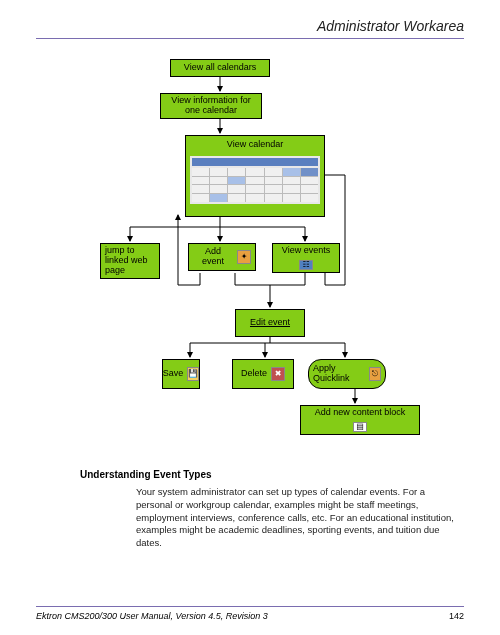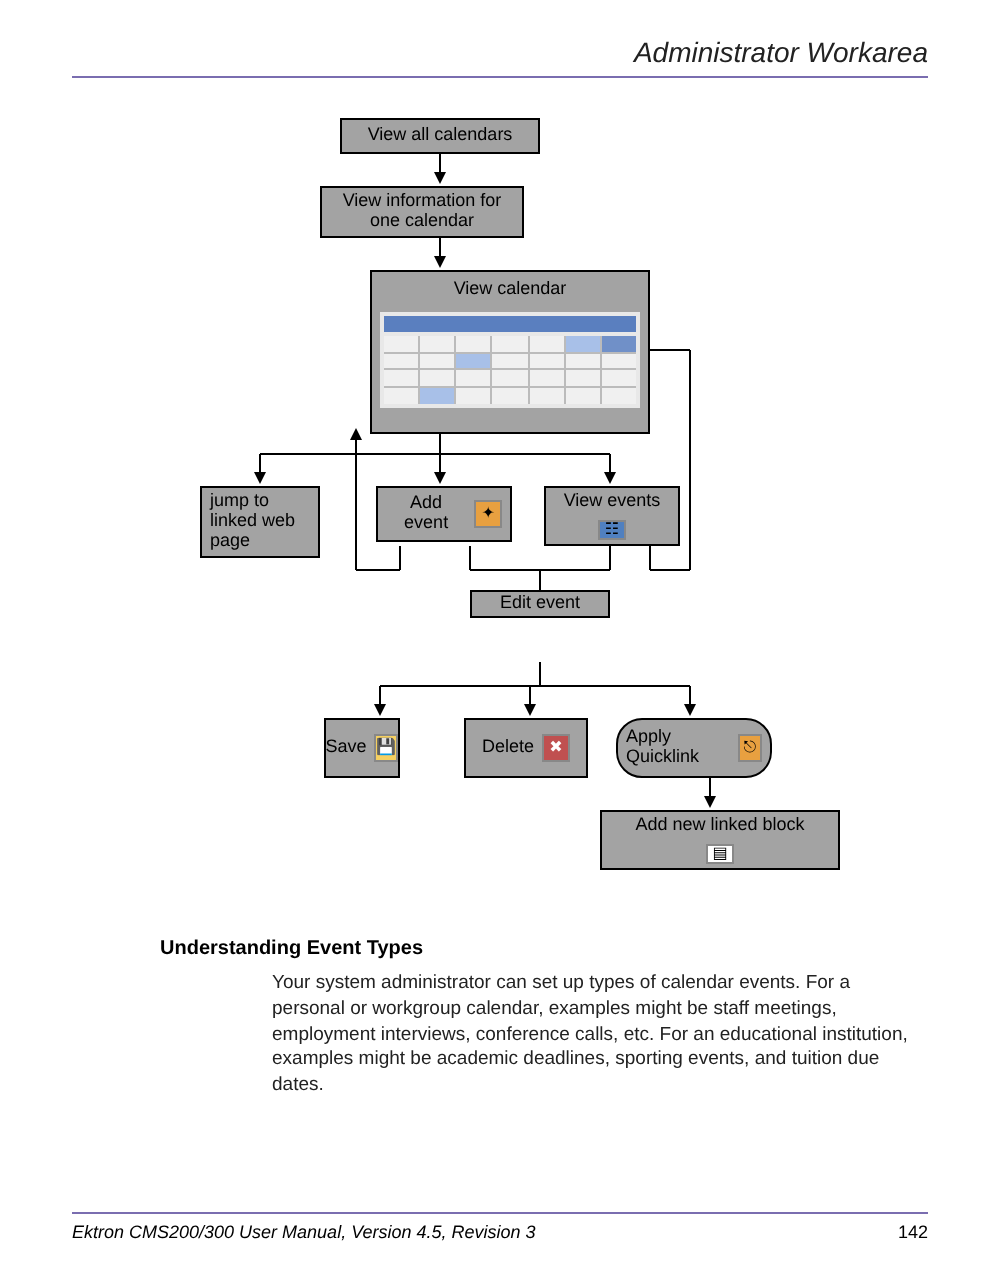--- a/index.html
+++ b/index.html
@@ -30,21 +30,21 @@
   }
   .diagram {
     position: relative;
     width: 360px;
     height: 400px;
     margin: 16px auto 0 auto;
   }
   .box {
     position: absolute;
     border: 1px solid #000;
-    background: #a3a3a3;
+    background: #84cc16;
     padding: 2px 4px;
     font-size: 9px;
     text-align: center;
     display: flex;
     align-items: center;
     justify-content: center;
     gap: 4px;
     line-height: 1.1;
   }
   .box.left { justify-content: flex-start; text-align: left; }
@@ -221,41 +221,41 @@
     <div class="box" style="left:118px; top:188px; width:68px; height:28px; ">
       <span>Add event</span>
       <span class="icon orange">✦</span>
     </div>
 
     <div class="box" style="left:202px; top:188px; width:68px; height:30px; flex-direction:column;">
       <span>View events</span>
       <span class="icon blue">☷</span>
     </div>
 
-    <div class="box" style="left:165px; top:240px; width:70px; height:14px;">
+    <div class="box" style="left:165px; top:254px; width:70px; height:28px;text-decoration:underline;">
       <span>Edit event</span>
     </div>
 
     <div class="box" style="left:92px; top:304px; width:38px; height:30px;">
       <span>Save</span>
       <span class="icon yellow">💾</span>
     </div>
 
     <div class="box" style="left:162px; top:304px; width:62px; height:30px;">
       <span>Delete</span>
       <span class="icon red">✖</span>
     </div>
 
     <div class="box left" style="left:238px; top:304px; width:78px; height:30px;border-radius:13px;">
       <span>Apply Quicklink</span>
       <span class="icon orange">⎋</span>
     </div>
 
     <div class="box" style="left:230px; top:350px; width:120px; height:30px; flex-direction:column;">
-      <span>Add new linked block</span>
+      <span>Add new content block</span>
       <span class="icon doc">▤</span>
     </div>
 
   </div>
 
   <div class="section-heading">
     <span>Understanding Event Types</span>
   </div>
   <p class="body-text">Your system administrator can set up types of calendar events. For a personal or workgroup calendar, examples might be staff meetings, employment interviews, conference calls, etc. For an educational institution, examples might be academic deadlines, sporting events, and tuition due dates.</p>
 

